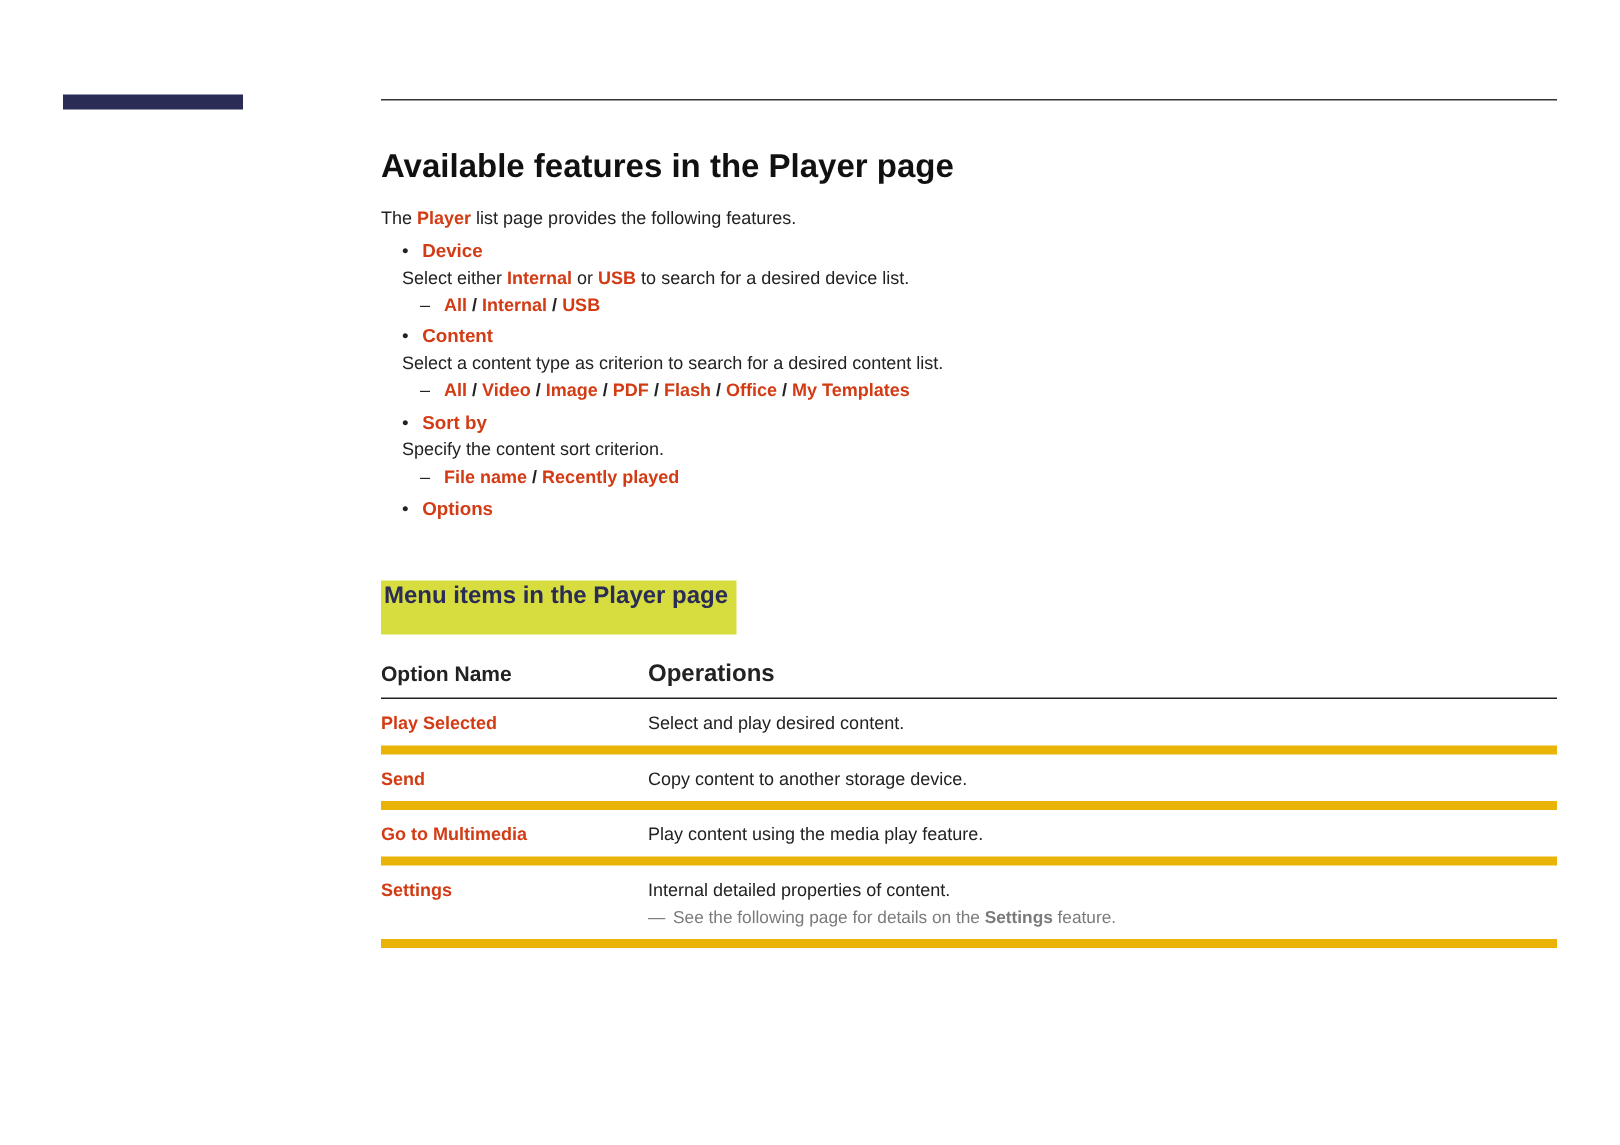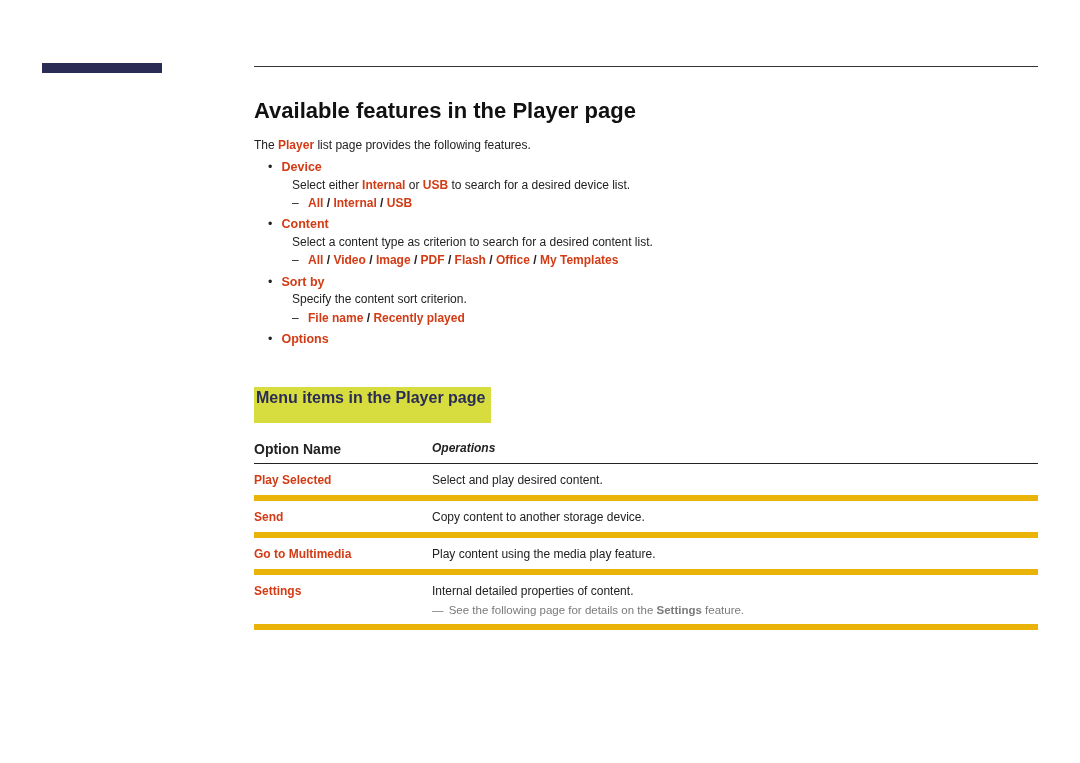--- a/index.html
+++ b/index.html
@@ -41,27 +41,26 @@
   .bullets { margin-left: 14px; }
   .bullet {
     font-size: 12.5px;
     line-height: 1.5;
     margin-top: 2px;
   }
   .bullet-dot { display: inline-block; width: 10px; }
   .bullet-label { color: #d23b14; font-weight: 700; }
   .bullet-desc {
     font-size: 12px;
-    margin-left: 24px;
     color: #222;
     line-height: 1.45;
   }
   .sub {
     font-size: 12px;
-    margin-left: 24px;
+    margin-left: 12px;
     line-height: 1.6;
   }
   .sub .dash { color: #222; margin-right: 6px; }
   .sub .opt { color: #d23b14; font-weight: 700; }
   .sub .sep { color: #222; font-weight: 700; }
   h2 {
     display: inline-block;
     background: #d7dd3f;
     color: #2a2c56;
     font-size: 16px;
@@ -72,21 +71,21 @@
   }
   .tbl {
     width: 100%;
   }
   .tbl-head {
     display: flex;
     border-bottom: 1.5px solid #222;
     padding-bottom: 6px;
   }
   .col1 { width: 178px; font-size: 14px; font-weight: 700; }
-  .col2 { flex: 1; font-size: 12px; font-weight: 700; font-style: italic; }
+  .col2 { flex: 1; font-size: 16px; font-weight: 700; }
   .tbl-row {
     display: flex;
     border-bottom: 6px solid #eab308;
     padding: 9px 0 8px 0;
     font-size: 12px;
   }
   .tbl-row .cell1 { width: 178px; color: #d23b14; font-weight: 700; }
   .tbl-row .cell2 { flex: 1; color: #222; }
   .note {
     font-size: 11.5px;

